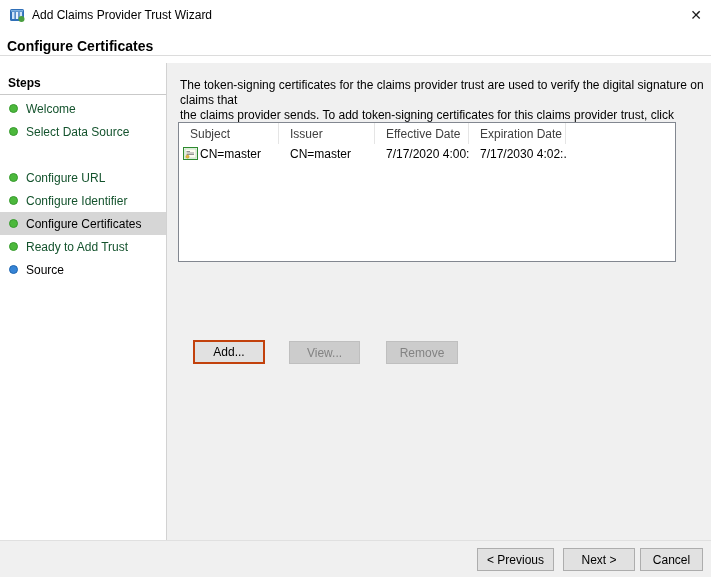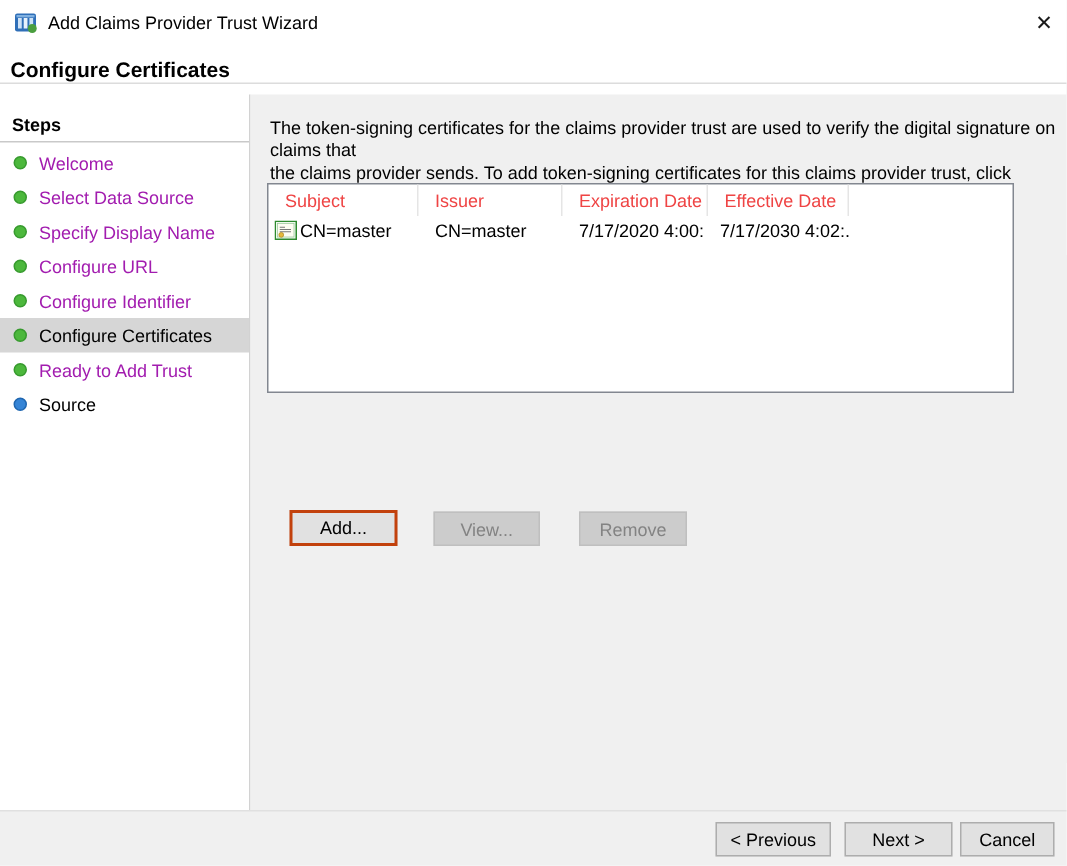--- a/index.html
+++ b/index.html
@@ -49,39 +49,39 @@
     position: absolute; left: 0; width: 166px; height: 23px;
     display: flex; align-items: center;
   }
   .step-item.current { background: #d6d6d6; }
   .bullet {
     width: 9px; height: 9px; border-radius: 50%;
     margin-left: 9px; margin-right: 8px; flex: 0 0 auto;
   }
   .bullet.green { background: #4cb83c; border: 1px solid #379a2e; }
   .bullet.blue  { background: #3584d6; border: 1px solid #1f66b0; }
-  .step-label { font-size: 12px; color: #a21caf; white-space: nowrap; }
+  .step-label { font-size: 12px; color: #14532d; white-space: nowrap; }
   .step-item.current .step-label, .step-item.plain .step-label { color: #000; }
 
   
   .main-pane {
     position: absolute; left: 167px; top: 63px; width: 544px; height: 477px;
     background: #f0f0f0;
   }
   .description { position: absolute; left: 13px; top: 15px; width: 527px; line-height: 15px; color: #000; }
 
   .cert-table {
     position: absolute; left: 11px; top: 59px; width: 498px; height: 140px;
     background: #fff; border: 1px solid #828790;
   }
   .cert-header { position: absolute; left: 0; top: 0; height: 21px; width: 100%; display: flex; }
   .hcell {
     height: 21px; display: flex; align-items: center;
     padding-left: 11px; border-right: 1px solid #e5e5e5;
-    font-size: 12px; color: #ef4444; white-space: nowrap; overflow: hidden;
+    font-size: 12px; color: #404040; white-space: nowrap; overflow: hidden;
   }
   .c1 { width: 100px; } .c2 { width: 96px; } .c3 { width: 94px; } .c4 { width: 97px; }
   .c5 { flex: 1; border-right: none; }
   .cert-row { position: absolute; left: 0; top: 22px; height: 17px; width: 100%; display: flex; }
   .rcell {
     height: 17px; display: flex; align-items: center;
     padding-left: 11px; font-size: 12px; white-space: nowrap; overflow: hidden;
   }
   .rcell.subject { padding-left: 4px; }
   .cert-icon { width: 15px; height: 13px; margin-right: 2px; flex: 0 0 auto; }
@@ -131,24 +131,20 @@
   <div class="steps-divider"></div>
 
   <div class="step-item" style="top:34px">
     <span class="bullet green"></span>
     <span class="step-label">Welcome</span>
   </div>
   <div class="step-item" style="top:57px">
     <span class="bullet green"></span>
     <span class="step-label">Select Data Source</span>
   </div>
-  <div class="step-item" style="top:80px">
-    <span class="bullet green"></span>
-    <span class="step-label">Specify Display Name</span>
-  </div>
   <div class="step-item" style="top:103px">
     <span class="bullet green"></span>
     <span class="step-label">Configure URL</span>
   </div>
   <div class="step-item" style="top:126px">
     <span class="bullet green"></span>
     <span class="step-label">Configure Identifier</span>
   </div>
   <div class="step-item current" style="top:149px">
     <span class="bullet green"></span>
@@ -167,22 +163,22 @@
 <div class="main-pane">
   <div class="description">
     <div>The token-signing certificates for the claims provider trust are used to verify the digital signature on claims that</div>
     <div>the claims provider sends. To add token-signing certificates for this claims provider trust, click Add...</div>
   </div>
 
   <div class="cert-table">
     <div class="cert-header">
       <div class="hcell c1">Subject</div>
       <div class="hcell c2">Issuer</div>
+      <div class="hcell c3">Effective Date</div>
       <div class="hcell c4">Expiration Date</div>
-      <div class="hcell c3">Effective Date</div>
       <div class="hcell c5"></div>
     </div>
     <div class="cert-row">
       <div class="rcell subject c1">
         <svg class="cert-icon" viewBox="0 0 15 13">
           <rect x="0.5" y="0.5" width="14" height="12" fill="#eef9ee" stroke="#2e8a2e"></rect>
           <rect x="2" y="2" width="11" height="9" fill="#fdfdf2" stroke="#9ac79a" stroke-width="0.5"></rect>
           <path d="M3.5 4.5 L7 4.5 M3.5 6 L11 6 M3.5 7.5 L11 7.5" stroke="#777" stroke-width="0.8"></path>
           <circle cx="4.5" cy="9.6" r="1.6" fill="#e5b93c" stroke="#b08a1f" stroke-width="0.5"></circle>
         </svg>

